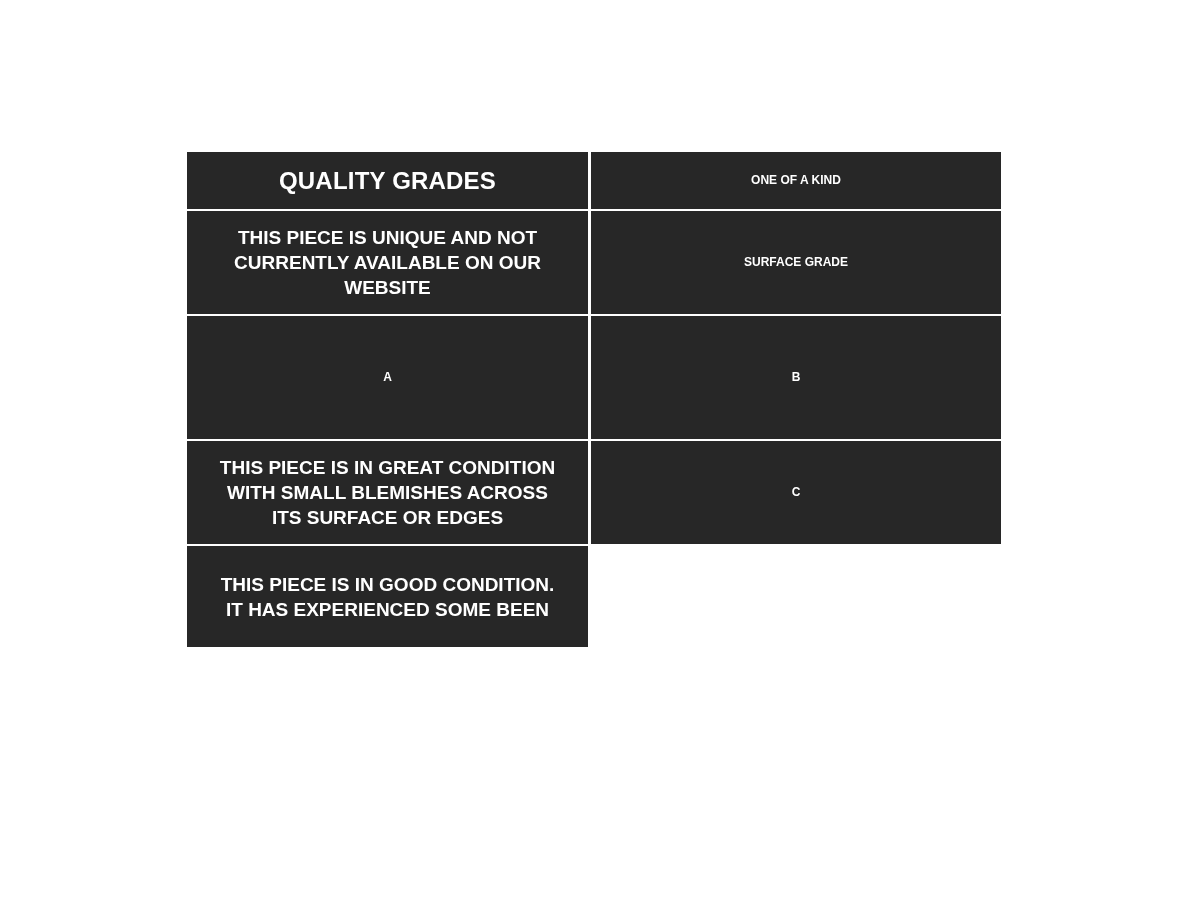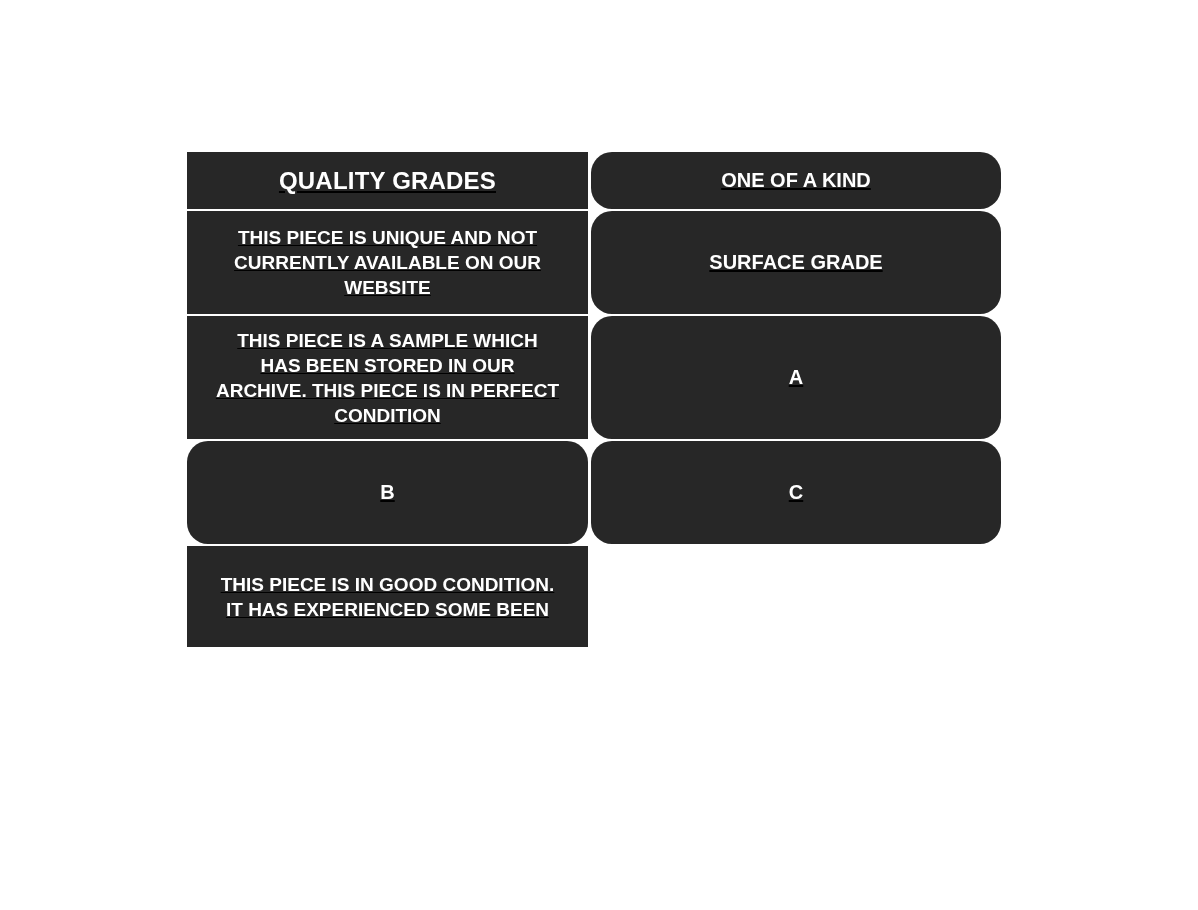--- a/index.html
+++ b/index.html
@@ -19,41 +19,39 @@
     position: absolute;
     left: 187px;
     top: 152px;
     width: 814px;
     height: 596px;
     display: grid;
     grid-template-columns: 401px 410px;
     grid-template-rows: 57px 103px 123px 103px 101px 99px;
     gap: 2px 3px;
     background: #ffffff;
-    text-decoration: underline;
   }
   .cell {
     background: #272727;
     color: #ffffff;
     display: flex;
     align-items: center;
     justify-content: center;
     text-align: center;
     font-weight: bold;
     box-sizing: border-box;
   }
   .cell.header {
     font-size: 24px;
     letter-spacing: 0.2px;
   }
   .cell.grade {
-    font-size: 20px;
+    font-size: 12px;
     line-height: 25px;
     padding: 6px 20px;
-    border-radius: 21px;
   }
   .cell.description {
     font-size: 19px;
     line-height: 25px;
     padding: 0 10px;
     white-space: pre-line;
     text-align: center;
   }
 </style>
 </head>
@@ -61,23 +59,22 @@
 
 <div class="canvas">
   <div class="grades-table">
     <div class="cell header">QUALITY GRADES</div>
 
   <div class="cell grade">ONE OF A KIND</div>
       <div class="cell description">THIS PIECE IS UNIQUE AND NOT
 CURRENTLY AVAILABLE ON OUR
 WEBSITE</div>
       <div class="cell grade">SURFACE GRADE</div>
-      <div class="cell description">THIS PIECE IS A SAMPLE WHICH
-HAS BEEN STORED IN OUR
-ARCHIVE. THIS PIECE IS IN PERFECT
-CONDITION</div>
       <div class="cell grade">A</div>
       <div class="cell grade">B</div>
+      <div class="cell description">THIS PIECE IS IN GREAT CONDITION
+WITH SMALL BLEMISHES ACROSS
+ITS SURFACE OR EDGES</div>
       <div class="cell grade">C</div>
       <div class="cell description">THIS PIECE IS IN GOOD CONDITION.
 IT HAS EXPERIENCED SOME BEEN</div>
     </div>
 </div>
 
 </body></html>

